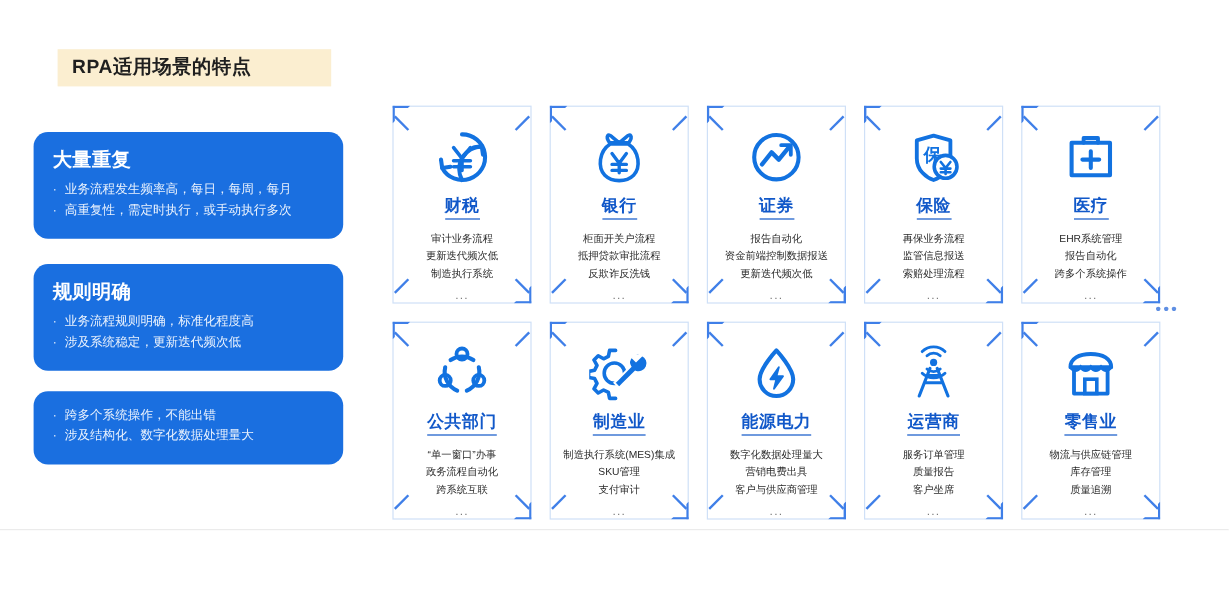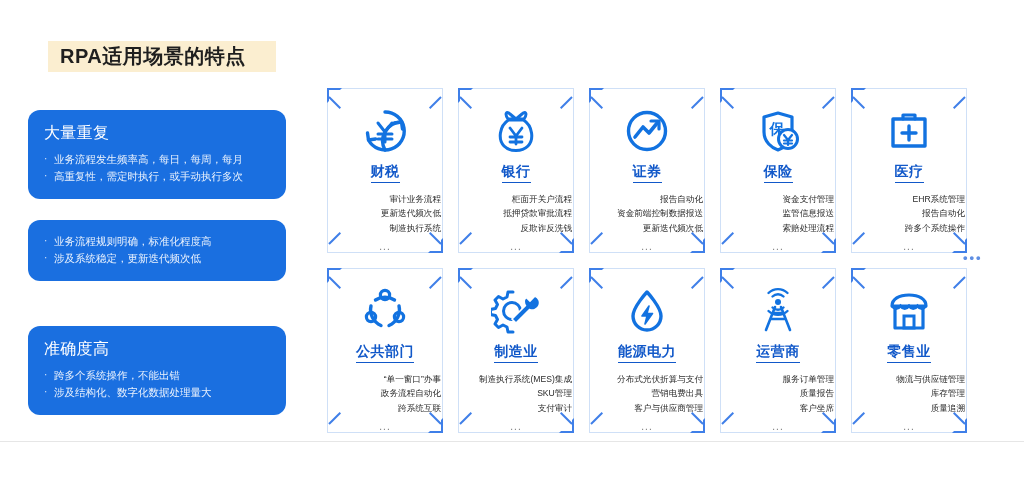--- a/index.html
+++ b/index.html
@@ -20,48 +20,48 @@
     height: 36px; display: flex; align-items: center;
   }
   .title-hl {
     position: absolute; left: 0; top: 3px;
     width: 228px; height: 31px;
     background: #fbeed0;
     z-index: 0;
   }
   .title-text {
     position: relative; z-index: 1;
-    font-size: 20px; font-weight: bold; color: #1f1f1f;
+    font-size: 16px; font-weight: bold; color: #1f1f1f;
     letter-spacing: 0.5px; padding-left: 12px; white-space: nowrap;
   }
 
   .bluecard {
     position: absolute; left: 28px; width: 258px;
     background: #1a6fe0;
     border-radius: 12px;
     padding: 13px 16px 14px 16px;
     color: #ffffff;
   }
   .bluecard.c0 { top: 110px; }
   .bluecard.c1 { top: 220px; }
   .bluecard.c2 { top: 326px; }
   .bc-head {
-    font-size: 16px; font-weight: normal; color: #fff;
+    font-size: 16px; font-weight: bold; color: #fff;
     margin-bottom: 7px; letter-spacing: 0.3px;
   }
   .bc-li {
     display: flex; align-items: flex-start;
     font-size: 10.5px; line-height: 16px; color: #eaf2fd;
     margin-bottom: 1px;
   }
   .bc-dot {
     flex: 0 0 auto; width: 10px; font-size: 10px; line-height: 16px;
     color: #dbe9fb; text-align: left;
   }
-  .bc-txt { flex: 1 1 auto; }
+  .bc-txt { flex: 1 1 auto; font-family: Liberation Mono, monospace; }
 
   
   .grid {
     position: absolute; left: 327px; top: 88px;
     width: 640px;
     display: grid;
     grid-template-columns: repeat(5, 116px);
     grid-column-gap: 15px;
     grid-row-gap: 15px;
   }
@@ -106,21 +106,21 @@
   }
   .icon-box svg { display: block; }
   .ic-title {
     font-size: 14px; font-weight: bold; color: #1158c9;
     border-bottom: 1.5px solid #1158c9;
     padding-bottom: 1px; margin-bottom: 9px;
     letter-spacing: 0.5px;
   }
   .ic-item {
     font-size: 8.6px; line-height: 14.5px; color: #2b2b2b;
-    text-align: right; width: 112px;
+    text-align: center; width: 112px;
     white-space: nowrap;
   }
   .ic-ell {
     font-size: 10px; color: #7a7a7a; letter-spacing: 1px;
     margin-top: 6px;
   }
 
   .grid-ellipsis {
     position: absolute; left: 963px; top: 250px;
     font-size: 13px; letter-spacing: 2px; color: #5f8fe3; font-weight: bold;
@@ -154,32 +154,32 @@
         <span class="bc-dot">·</span>
         <span class="bc-txt">业务流程发生频率高，每日，每周，每月</span>
       </div>
       <div class="bc-li">
         <span class="bc-dot">·</span>
         <span class="bc-txt">高重复性，需定时执行，或手动执行多次</span>
       </div>
     </div>
 
     <div class="bluecard c1">
+      <div class="bc-head">规则明确</div>
       <div class="bc-li">
         <span class="bc-dot">·</span>
         <span class="bc-txt">业务流程规则明确，标准化程度高</span>
       </div>
       <div class="bc-li">
         <span class="bc-dot">·</span>
         <span class="bc-txt">涉及系统稳定，更新迭代频次低</span>
       </div>
     </div>
 
     <div class="bluecard c2">
-      <div class="bc-head">准确度高</div>
       <div class="bc-li">
         <span class="bc-dot">·</span>
         <span class="bc-txt">跨多个系统操作，不能出错</span>
       </div>
       <div class="bc-li">
         <span class="bc-dot">·</span>
         <span class="bc-txt">涉及结构化、数字化数据处理量大</span>
       </div>
     </div>
   </div>
@@ -252,21 +252,21 @@
       <span class="diag br"></span>
       <div class="icon-box">
         <svg width="50" height="50" viewBox="0 0 50 50">
           <path d="M11 11 L25 7 L39 11 V26 C39 36 31 42 25 44 C19 42 11 36 11 26 Z" fill="none" stroke="#1272e0" stroke-width="3.2" stroke-linejoin="round"></path>
           <text x="24" y="28" font-family="'Liberation Sans',sans-serif" font-size="15" font-weight="bold" fill="#1272e0" text-anchor="middle">保</text>
           <circle cx="35" cy="33" r="9.5" fill="#fff" stroke="#1272e0" stroke-width="3"></circle>
           <path d="M31 29 L35 34 L39 29 M31 34.5 h8 M31 37.5 h8 M35 34 v5" stroke="#1272e0" stroke-width="2.2" fill="none" stroke-linecap="round" stroke-linejoin="round"></path>
         </svg>
       </div>
       <div class="ic-title">保险</div>
-      <div class="ic-item">资金支付管理</div>
+      <div class="ic-item">再保业务流程</div>
       <div class="ic-item">监管信息报送</div>
       <div class="ic-item">索赔处理流程</div>
       <div class="ic-ell">...</div>
     </div>
 
     <div class="icard">
       <span class="diag tl"></span>
       <span class="diag tr"></span>
       <span class="diag bl"></span>
       <span class="diag br"></span>
@@ -330,21 +330,21 @@
       <span class="diag tr"></span>
       <span class="diag bl"></span>
       <span class="diag br"></span>
       <div class="icon-box">
         <svg width="50" height="50" viewBox="0 0 50 50">
           <path d="M25 6 C25 6 39 21 39 30 A14 14 0 0 1 11 30 C11 21 25 6 25 6 Z" fill="none" stroke="#1272e0" stroke-width="3.4" stroke-linejoin="round"></path>
           <path d="M27 20 L20 30 h5 l-2 8 7.5-10.5 H25 Z" fill="#1272e0" stroke="#1272e0" stroke-width="1.6" stroke-linejoin="round"></path>
         </svg>
       </div>
       <div class="ic-title">能源电力</div>
-      <div class="ic-item">分布式光伏折算与支付</div>
+      <div class="ic-item">数字化数据处理量大</div>
       <div class="ic-item">营销电费出具</div>
       <div class="ic-item">客户与供应商管理</div>
       <div class="ic-ell">...</div>
     </div>
 
     <div class="icard">
       <span class="diag tl"></span>
       <span class="diag tr"></span>
       <span class="diag bl"></span>
       <span class="diag br"></span>

